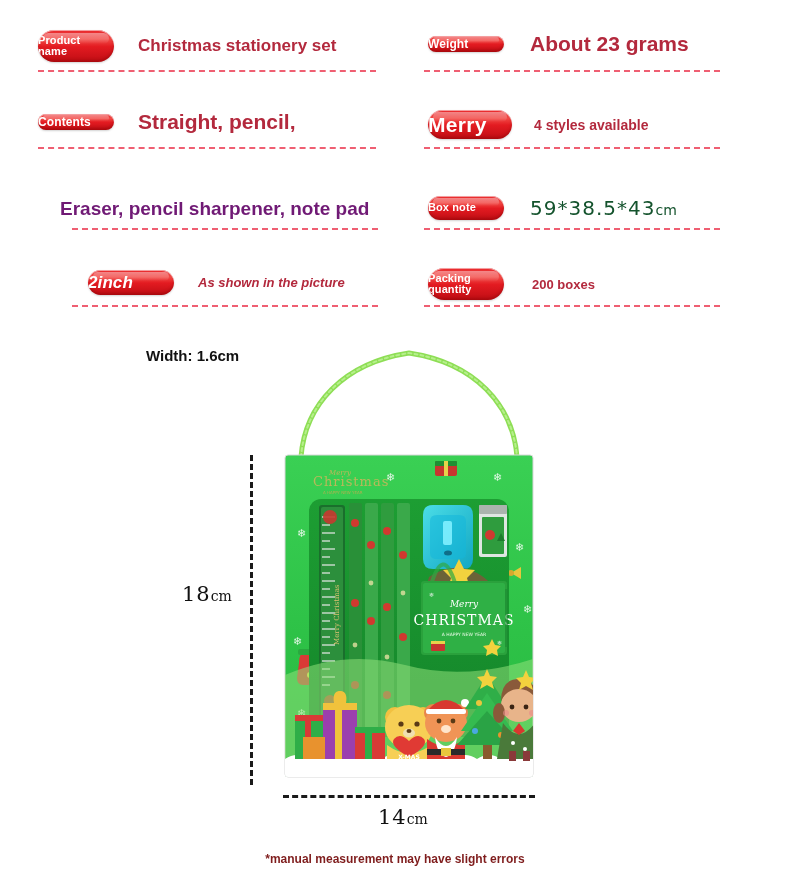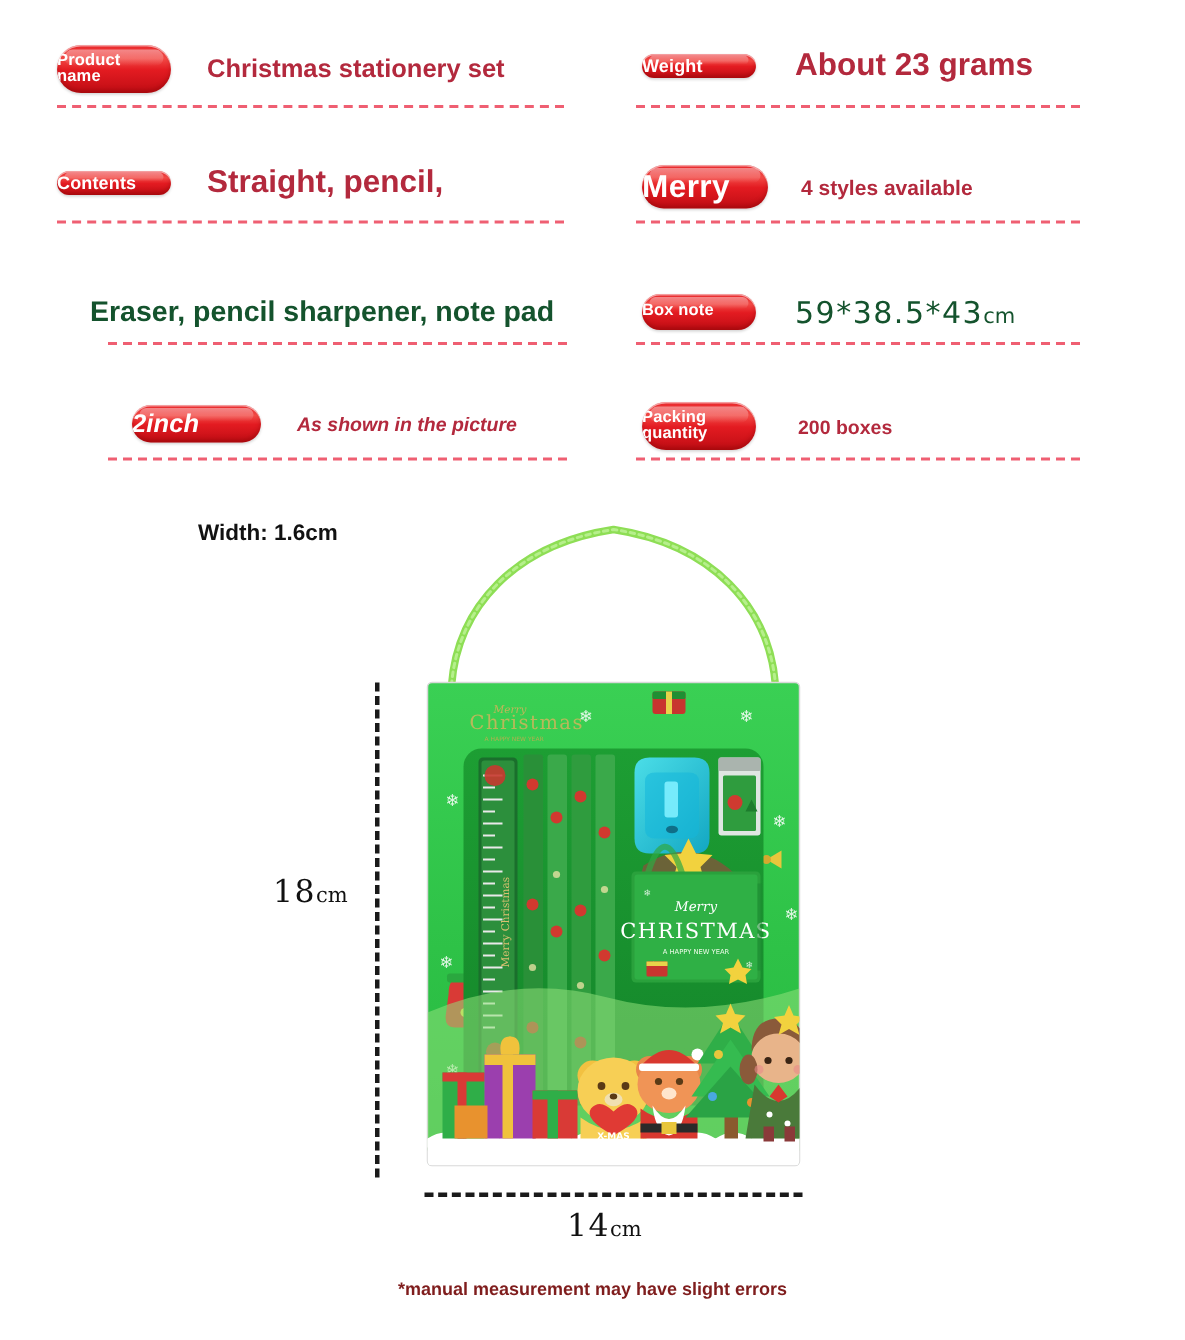--- a/index.html
+++ b/index.html
@@ -86,21 +86,21 @@
   .val-hand .unit { font-size: 14px; letter-spacing: 0; }
 
   .dash-rule {
     position: absolute;
     height: 0;
     border-top: 2px dashed #ef5f72;
   }
 
   .full-text-row {
     position: absolute;
-    color: #14532d;
+    color: #701a75;
     font-weight: bold;
     font-size: 19px;
     white-space: nowrap;
   }
 
   
   .meas-label {
     position: absolute;
     color: #111111;
     font-weight: bold;
@@ -205,21 +205,21 @@
   <div class="spec-row spec-col-right" style="top: 268px;">
     <div class="badge badge-sm">
       <span>Packing</span>
       <span>quantity</span>
     </div>
     <div class="spec-value val-xs" style="margin-left: 28px;">200 boxes</div>
   </div>
   <div class="dash-rule" style="left: 424px; top: 305px; width: 296px;"></div>
 </div>
 
-<div class="meas-label width-label" style="left: 132px; top: 347px;">Width: 1.6cm</div>
+<div class="meas-label width-label" style="left: 146px; top: 347px;">Width: 1.6cm</div>
 
 <div class="dim-line-v" style="left: 250px; top: 455px; height: 330px;"></div>
 <div class="meas-label dim-label" style="left: 182px; top: 582px;"><span>18</span><span class="unit">cm</span></div>
 
 <div class="dim-line-h" style="left: 283px; top: 795px; width: 252px;"></div>
 <div class="meas-label dim-label" style="left: 378px; top: 805px;"><span>14</span><span class="unit">cm</span></div>
 
 <div class="footnote" style="top: 852px;">*manual measurement may have slight errors</div>
 
 <div class="photo">

